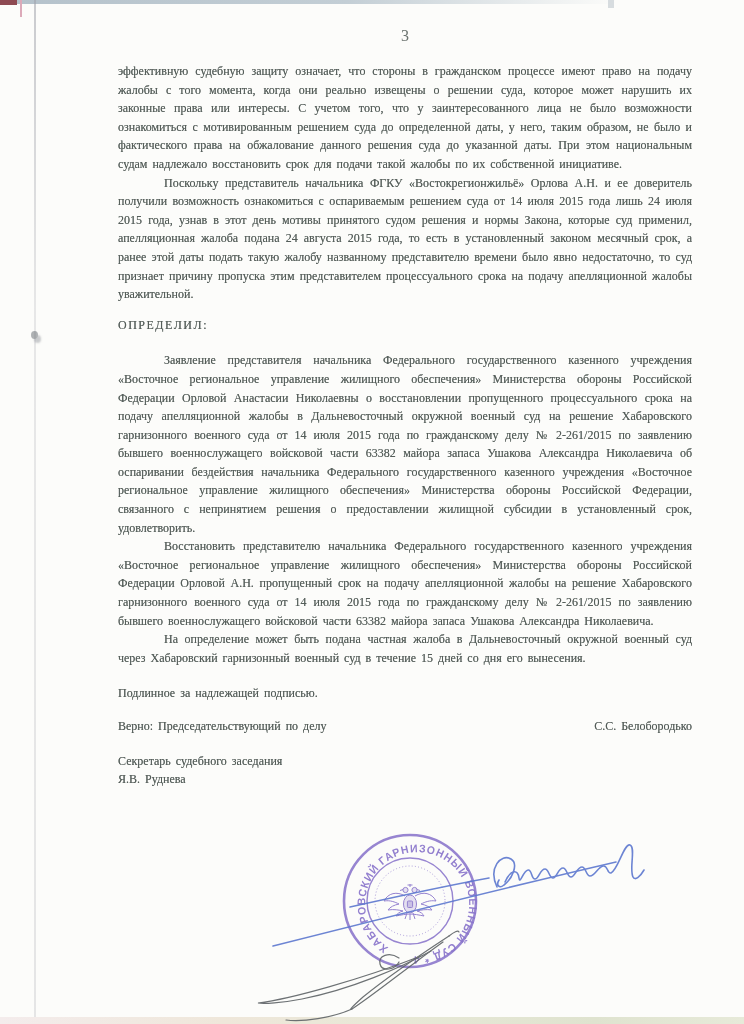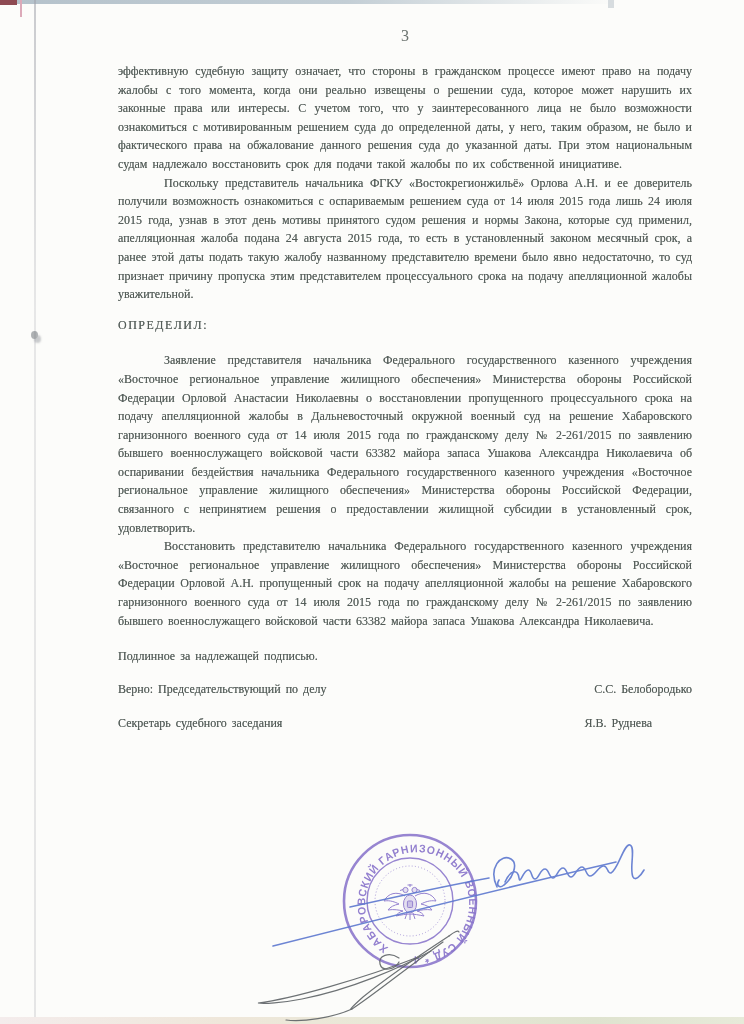--- a/index.html
+++ b/index.html
@@ -25,21 +25,21 @@
   .indent{text-indent:46px;}
   .heading{
     text-align:center;text-indent:0;
     letter-spacing:1.5px;margin-top:12px !important;margin-bottom:17px !important;
   }
   .note{margin-top:17px !important;text-align:center;}
   .sig-row{
     display:flex;justify-content:space-between;align-items:baseline;
   }
   .sig-row.first{margin-top:14px !important;}
-  .sig-row.second{margin-top:16px !important;}
+  .sig-row.second{margin-top:16px !important;flex-direction:column;}
   .sig-row .name{white-space:nowrap;}
   .sig-row.second .name{padding-right:40px;}
   
   .stamp{
     position:absolute;left:341px;top:832px;width:138px;height:138px;
     opacity:.9;pointer-events:none;
   }
   
   .signatures{
     position:absolute;left:0;top:0;width:744px;height:1024px;pointer-events:none;
@@ -69,20 +69,21 @@
 <div class="edge-bottom-band"></div>
 
 <div class="page-number">3</div>
 
 <div class="doc">
   <p>эффективную судебную защиту означает, что стороны в гражданском процессе имеют право на подачу жалобы с того момента, когда они реально извещены о решении суда, которое может нарушить их законные права или интересы. С учетом того, что у заинтересованного лица не было возможности ознакомиться с мотивированным решением суда до определенной даты, у него, таким образом, не было и фактического права на обжалование данного решения суда до указанной даты. При этом национальным судам надлежало восстановить срок для подачи такой жалобы по их собственной инициативе.</p>
   <p class="indent">Поскольку представитель начальника ФГКУ «Востокрегионжильё» Орлова А.Н. и ее доверитель получили возможность ознакомиться с оспариваемым решением суда от 14 июля 2015 года лишь 24 июля 2015 года, узнав в этот день мотивы принятого судом решения и нормы Закона, которые суд применил, апелляционная жалоба подана 24 августа 2015 года, то есть в установленный законом месячный срок, а ранее этой даты подать такую жалобу названному представителю времени было явно недостаточно, то суд признает причину пропуска этим представителем процессуального срока на подачу апелляционной жалобы уважительной.</p>
   <p class="heading">ОПРЕДЕЛИЛ:</p>
   <p class="indent">Заявление представителя начальника Федерального государственного казенного учреждения «Восточное региональное управление жилищного обеспечения» Министерства обороны Российской Федерации Орловой Анастасии Николаевны о восстановлении пропущенного процессуального срока на подачу апелляционной жалобы в Дальневосточный окружной военный суд на решение Хабаровского гарнизонного военного суда от 14 июля 2015 года по гражданскому делу № 2-261/2015 по заявлению бывшего военнослужащего войсковой части 63382 майора запаса Ушакова Александра Николаевича об оспаривании бездействия начальника Федерального государственного казенного учреждения «Восточное региональное управление жилищного обеспечения» Министерства обороны Российской Федерации, связанного с непринятием решения о предоставлении жилищной субсидии в установленный срок, удовлетворить.</p>
   <p class="indent">Восстановить представителю начальника Федерального государственного казенного учреждения «Восточное региональное управление жилищного обеспечения» Министерства обороны Российской Федерации Орловой А.Н. пропущенный срок на подачу апелляционной жалобы на решение Хабаровского гарнизонного военного суда от 14 июля 2015 года по гражданскому делу № 2-261/2015 по заявлению бывшего военнослужащего войсковой части 63382 майора запаса Ушакова Александра Николаевича.</p>
+  <p class="indent">На определение может быть подана частная жалоба в Дальневосточный окружной военный суд через Хабаровский гарнизонный военный суд в течение 15 дней со дня его вынесения.</p>
 
   <p class="note">Подлинное за надлежащей подписью.</p>
 
   <p class="sig-row first">
     <span>Верно: Председательствующий по делу</span>
     <span class="name">С.С. Белобородько</span>
   </p>
   <p class="sig-row second">
     <span>Секретарь судебного заседания</span>
     <span class="name">Я.В. Руднева</span>

